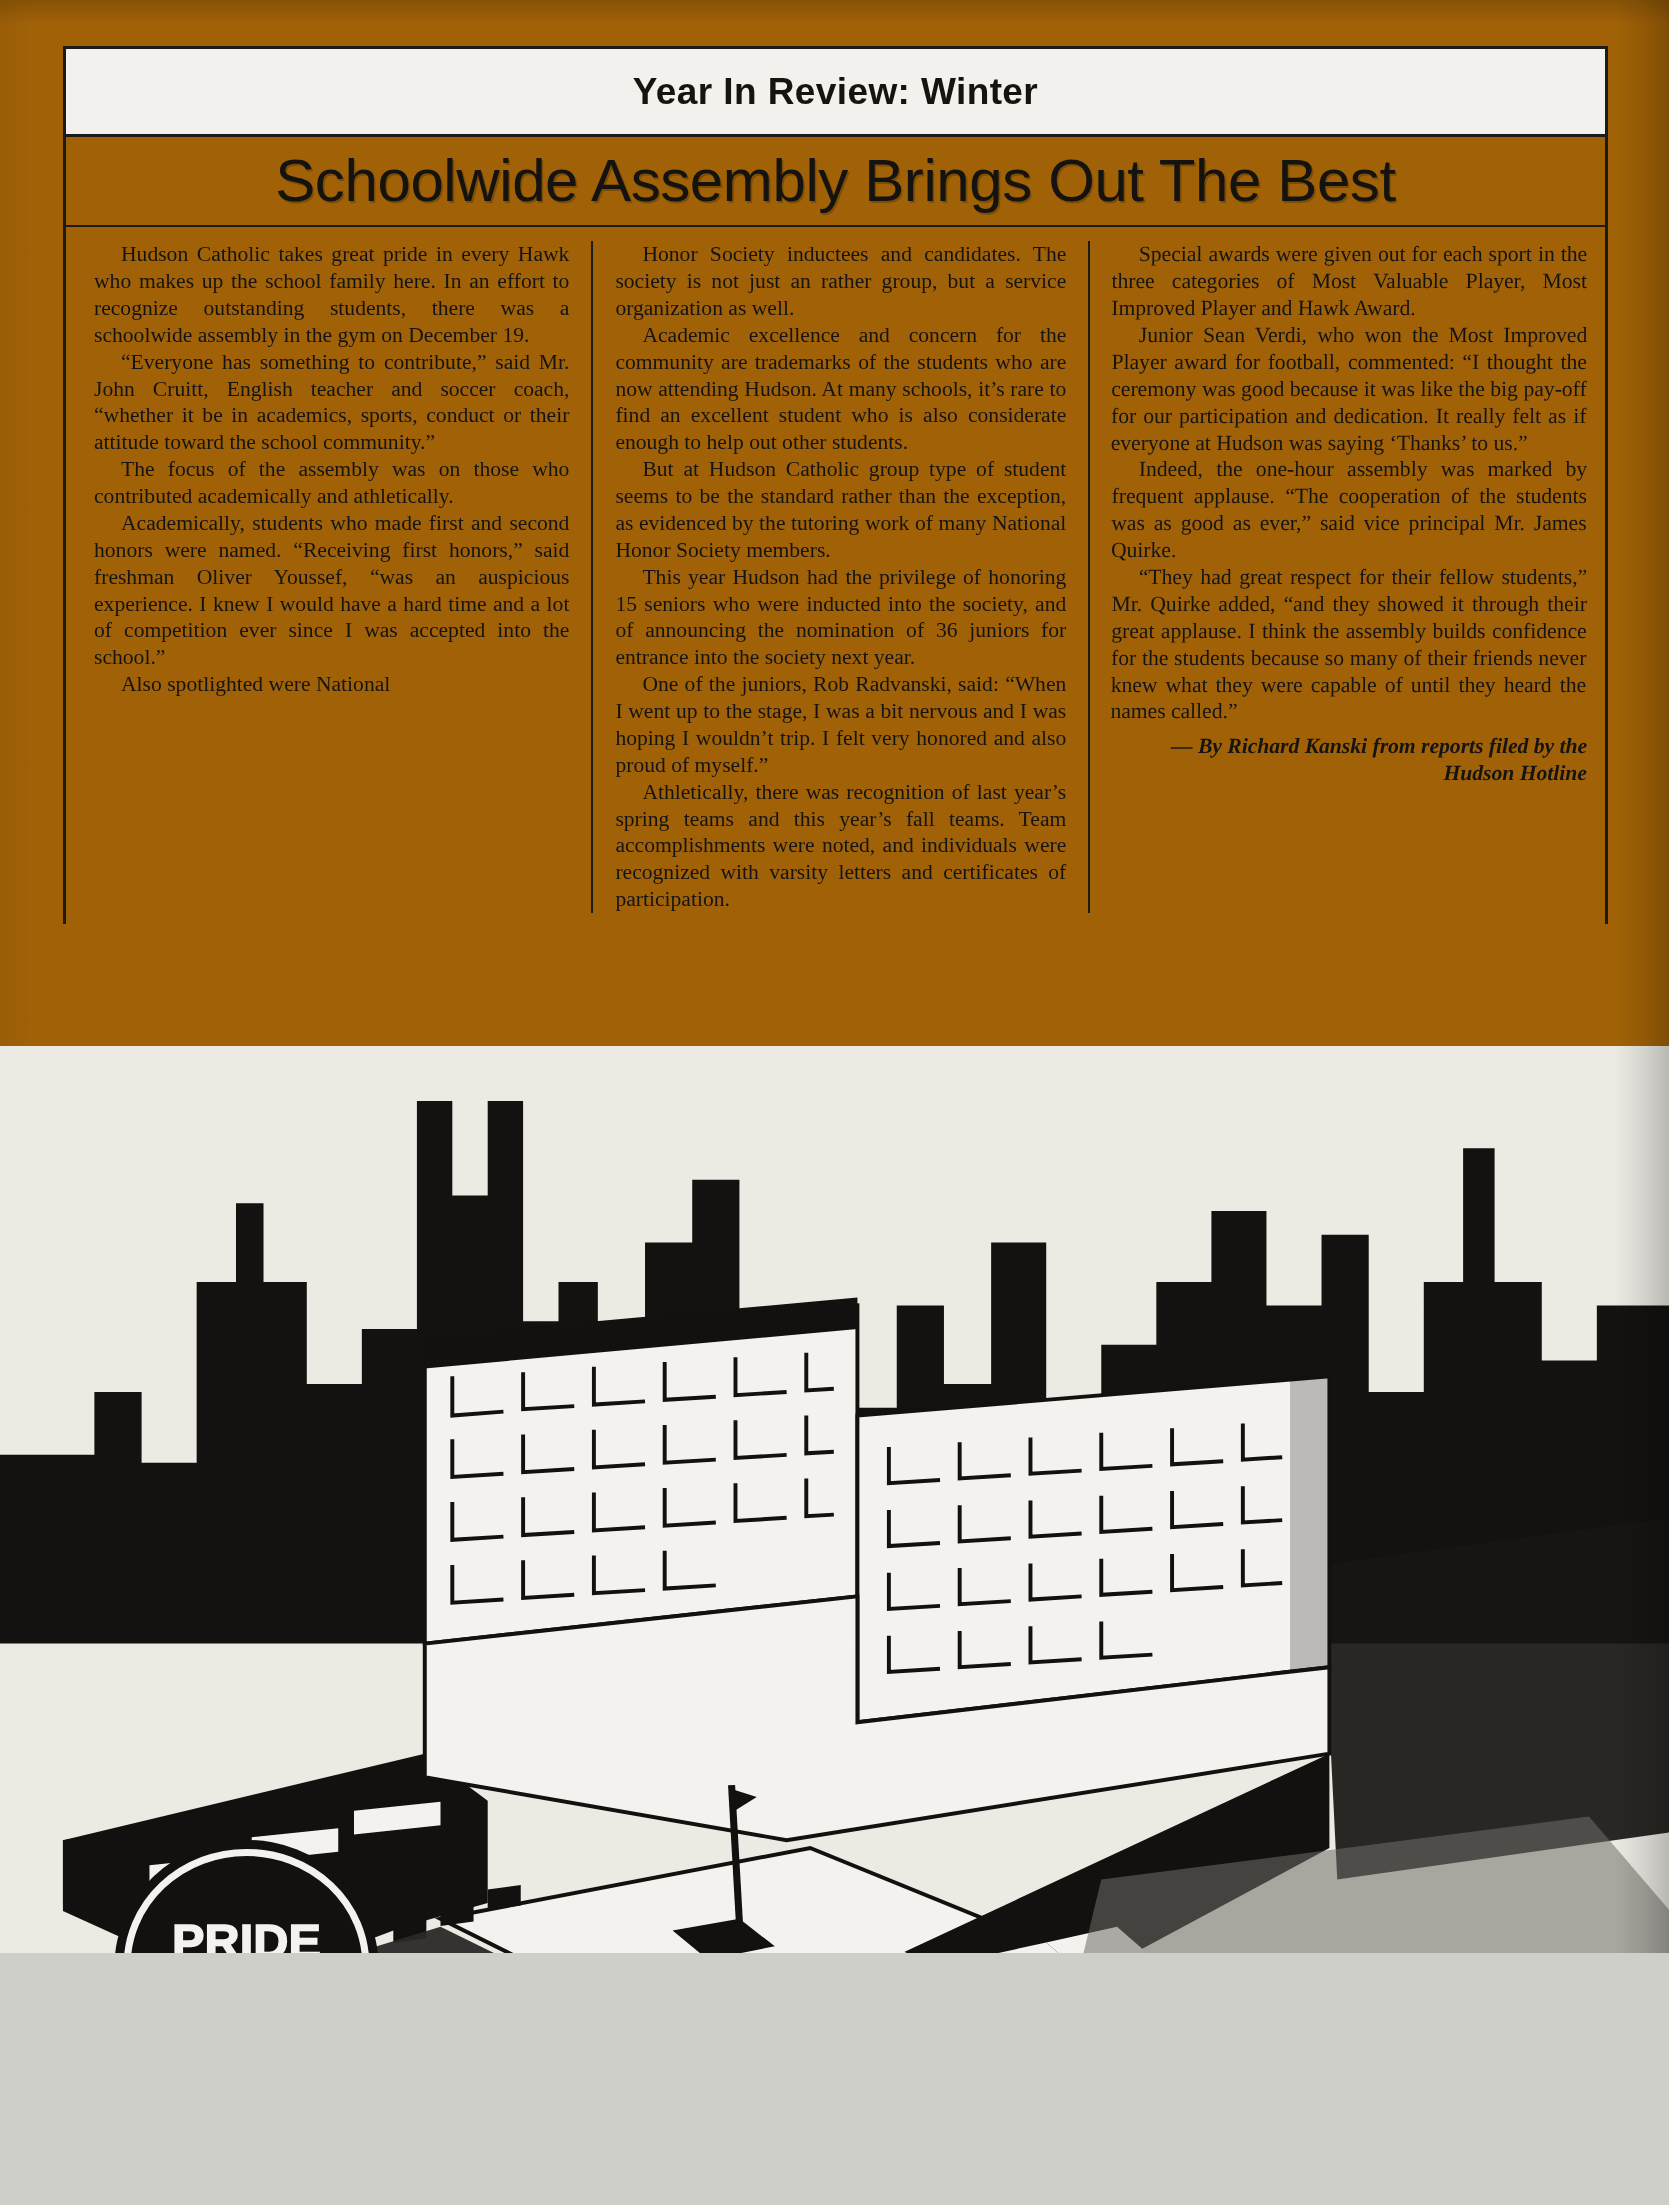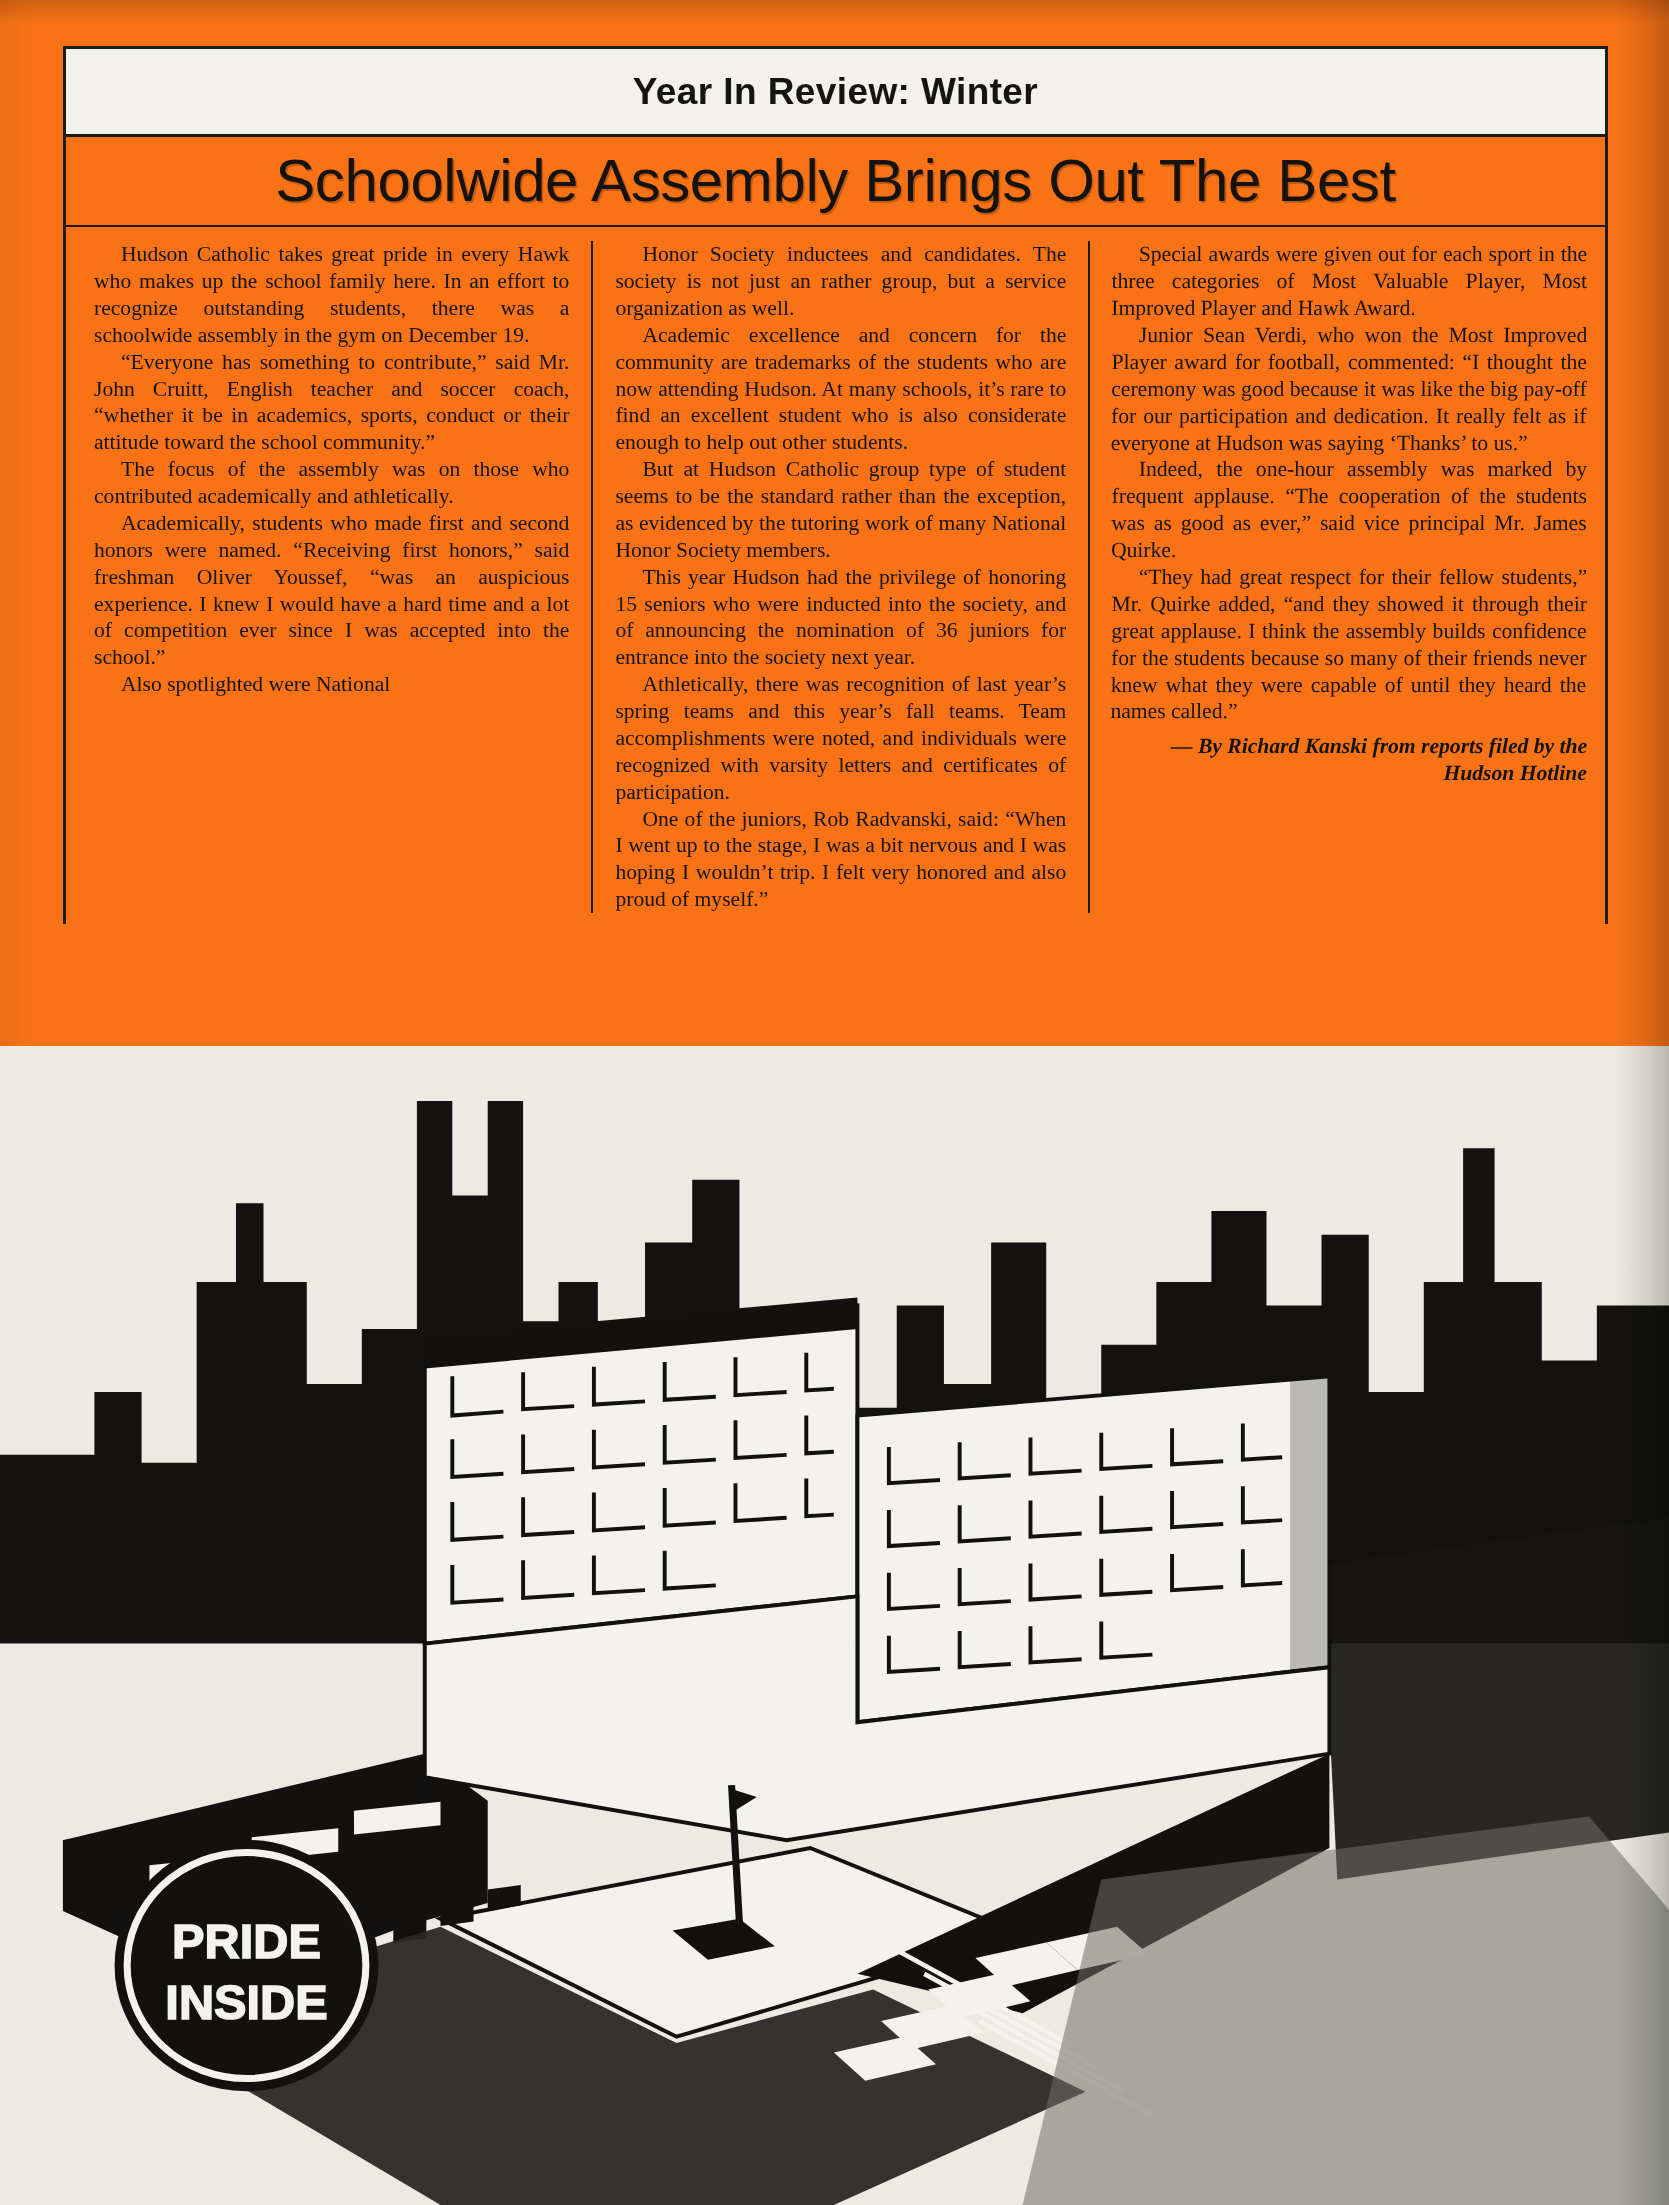--- a/index.html
+++ b/index.html
@@ -6,22 +6,22 @@
     margin: 0;
     padding: 0;
     background: #cfcfc9;
   }
   body {
     font-family: "Liberation Serif", serif;
   }
   .page {
     position: relative;
     width: 1670px;
-    height: 2205px;
-    background: #f97316;
+    height: 1953px;
+    background: #a16207;
     overflow: hidden;
   }
   
   .page-edge-right {
     position: absolute;
     top: 0; right: 0;
     width: 55px; height: 100%;
     background: linear-gradient(to right, rgba(0,0,0,0) 0%, rgba(0,0,0,0.10) 55%, rgba(0,0,0,0.22) 100%);
     pointer-events: none;
   }
@@ -159,22 +159,22 @@
         <p>“Everyone has something to contribute,” said Mr. John Cruitt, English teacher and soccer coach, “whether it be in academics, sports, conduct or their attitude toward the school community.”</p>
         <p>The focus of the assembly was on those who contributed academically and athletically.</p>
         <p>Academically, students who made first and second honors were named. “Receiving first honors,” said freshman Oliver Youssef, “was an auspicious experience. I knew I would have a hard time and a lot of competition ever since I was accepted into the school.”</p>
         <p>Also spotlighted were National</p>
       </div>
       <div class="col c2">
         <p>Honor Society inductees and candidates. The society is not just an rather group, but a service organization as well.</p>
         <p>Academic excellence and concern for the community are trademarks of the students who are now attending Hudson. At many schools, it’s rare to find an excellent student who is also considerate enough to help out other students.</p>
         <p>But at Hudson Catholic group type of student seems to be the standard rather than the exception, as evidenced by the tutoring work of many National Honor Society members.</p>
         <p>This year Hudson had the privilege of honoring 15 seniors who were inducted into the society, and of announcing the nomination of 36 juniors for entrance into the society next year.</p>
+        <p>One of the juniors, Rob Radvanski, said: “When I went up to the stage, I was a bit nervous and I was hoping I wouldn’t trip. I felt very honored and also proud of myself.”</p>
         <p>Athletically, there was recognition of last year’s spring teams and this year’s fall teams. Team accomplishments were noted, and individuals were recognized with varsity letters and certificates of participation.</p>
-        <p>One of the juniors, Rob Radvanski, said: “When I went up to the stage, I was a bit nervous and I was hoping I wouldn’t trip. I felt very honored and also proud of myself.”</p>
       </div>
       <div class="col c3">
         <p>Special awards were given out for each sport in the three categories of Most Valuable Player, Most Improved Player and Hawk Award.</p>
         <p>Junior Sean Verdi, who won the Most Improved Player award for football, commented: “I thought the ceremony was good because it was like the big pay-off for our participation and dedication. It really felt as if everyone at Hudson was saying ‘Thanks’ to us.”</p>
         <p>Indeed, the one-hour assembly was marked by frequent applause. “The cooperation of the students was as good as ever,” said vice principal Mr. James Quirke.</p>
         <p>“They had great respect for their fellow students,” Mr. Quirke added, “and they showed it through their great applause. I think the assembly builds confidence for the students because so many of their friends never knew what they were capable of until they heard the names called.”</p>
         <p class="byline">— By Richard Kanski from reports filed by the Hudson Hotline</p>
       </div>
     </div>
   </div>

